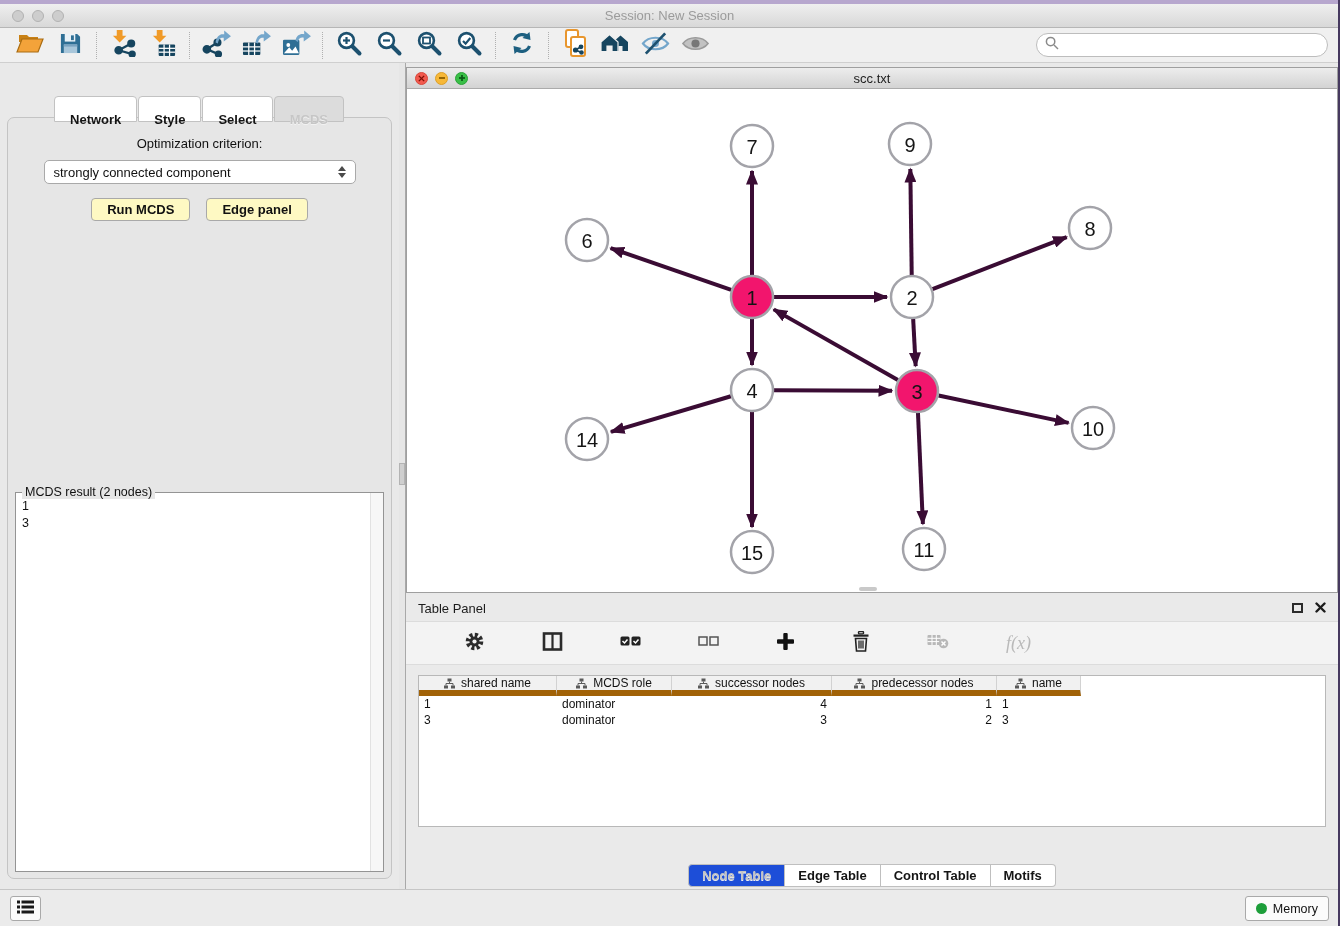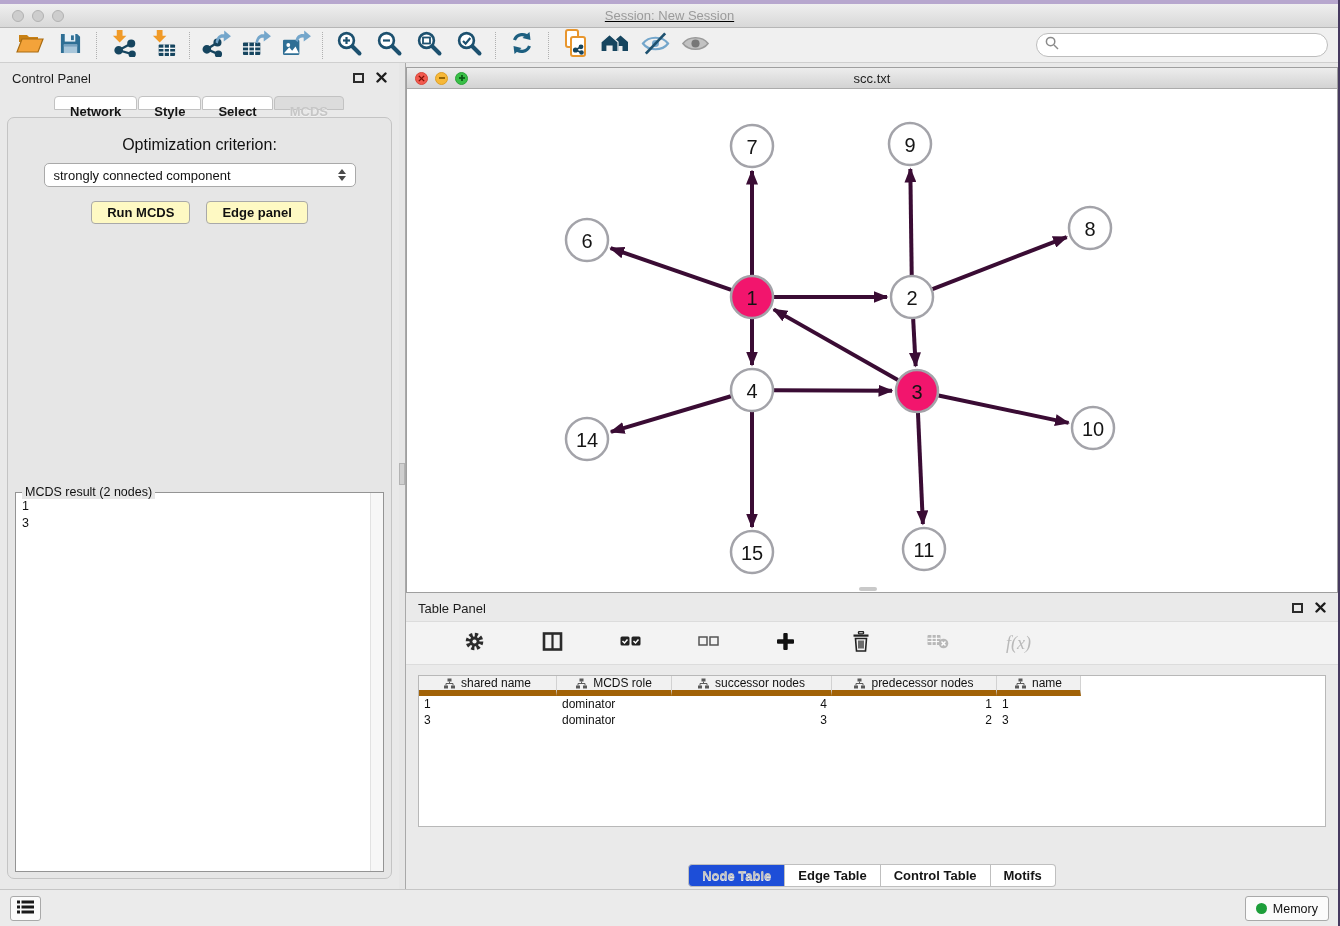--- a/index.html
+++ b/index.html
@@ -2,41 +2,41 @@
 <html><head>
 <meta charset="utf-8">
 <style>
 *{margin:0;padding:0;box-sizing:border-box;font-family:"Liberation Sans",sans-serif;}
 html,body{width:1340px;height:926px;overflow:hidden;}
 body{position:relative;background:#e9e9e9;}
 .desktop-top{position:absolute;top:0;left:0;width:100%;height:4px;background:#b7a7ce;z-index:60;}
 .desktop-right{position:absolute;top:0;right:0;width:2px;height:100%;background:#46395f;z-index:60;}
 
 
-.titlebar{position:absolute;top:4px;left:0;right:1px;height:24px;background:linear-gradient(#efefef,#d8d8d8);border-bottom:1px solid #b6b6b6;text-decoration:underline;}
+.titlebar{position:absolute;top:4px;left:0;right:1px;height:24px;background:linear-gradient(#efefef,#d8d8d8);border-bottom:1px solid #b6b6b6;}
 .traffic{position:absolute;left:12px;top:6px;display:flex;gap:8px;}
 .tl{width:12px;height:12px;border-radius:50%;background:#cdcdcd;border:1px solid #b2b2b2;}
 .win-title{text-align:center;line-height:23px;font-size:13px;color:#9b9b9b;}
 
 .toolbar{position:absolute;top:28px;left:0;right:2px;height:35px;background:#f0f0f0;border-bottom:1px solid #cfcfcf;display:flex;align-items:center;padding:0 10px;}
 .tb-btn{width:40px;height:31px;display:flex;align-items:center;justify-content:center;flex:0 0 auto;}
 .tb-sep{width:1px;height:27px;border-left:1px dotted #b0b0b0;margin:0 6px;flex:0 0 auto;}
 .search-wrap{margin-left:auto;width:292px;height:24px;background:#fff;border:1px solid #bdbdbd;border-radius:12px;display:flex;align-items:center;padding:0 8px;gap:5px;}
 .search-wrap input{border:none;outline:none;flex:1;font-size:13px;background:transparent;}
 
 
 .control-panel{position:absolute;left:0;top:63px;width:399px;bottom:37px;background:#e9e9e9;}
 .panel-header{height:30px;display:flex;align-items:center;padding:0 12px;font-size:13px;color:#1c1c1c;}
 .panel-header-icons{margin-left:auto;display:flex;gap:12px;align-items:center;}
 .float-icon{width:11px;height:10px;border:2px solid #2b2b2b;background:transparent;}
 .cp-tabs{position:absolute;top:33px;left:0;right:0;display:flex;justify-content:center;z-index:2;}
-.tab{height:14px;padding:4px 15px;background:#fff;border:1px solid #c2c2c2;font-size:13px;font-weight:700;line-height:21px;color:#141414;border-radius:4px 4px 0 0;margin-right:1px;}
+.tab{height:22px;padding:12px 15px;background:#fff;border:1px solid #c2c2c2;font-size:13px;font-weight:700;line-height:21px;color:#141414;border-radius:4px 4px 0 0;margin-right:1px;}
 .tab.active{background:#dcdcdc;color:#c6c6c6;text-shadow:0 1px 0 #f2f2f2;}
 .cp-body{position:absolute;top:54px;left:7px;right:7px;bottom:10px;background:#e6e6e6;border:1px solid #c4c4c4;border-radius:7px;}
-.opt-label{margin-top:18px;text-align:center;font-size:16px;color:#111;}
+.opt-label{margin-top:18px;text-align:center;font-size:13px;color:#111;}
 .criterion-select{margin:9px auto 0;width:312px;height:24px;background:#fff;border:1px solid #a9a9a9;border-radius:5px;display:flex;align-items:center;padding:0 9px;font-size:13px;color:#111;}
 .stepper{margin-left:auto;display:flex;flex-direction:column;gap:2px;align-items:center;}
 .stepper i{display:block;width:0;height:0;border-left:4px solid transparent;border-right:4px solid transparent;}
 .stepper .up{border-bottom:5px solid #4a4a4a;}
 .stepper .down{border-top:5px solid #4a4a4a;}
 .btn-row{margin-top:14px;display:flex;justify-content:center;gap:16px;}
 .btn{height:23px;padding:0 15px;background:#fef9c3;border:1px solid #a9a9a9;border-radius:4px;font-size:13px;font-weight:700;color:#111;line-height:21px;}
 .result-fieldset{position:absolute;left:7px;right:7px;top:374px;height:380px;border:1px solid #949494;background:#fff;}
 .result-legend{position:absolute;top:-8px;left:6px;background:#e6e6e6;padding:0 3px;font-size:12.5px;color:#111;}
 .result-area{position:absolute;inset:0;padding:5px 6px;font-size:12.5px;color:#111;line-height:17px;overflow:hidden;}
@@ -250,32 +250,20 @@
   <div class="search-wrap">
     <span><svg width="14" height="14" viewBox="0 0 14 14">
           <circle cx="5.6" cy="5.6" r="4.2" fill="none" stroke="#8a8a8a" stroke-width="1.5"></circle>
           <line x1="9" y1="9" x2="13" y2="13" stroke="#8a8a8a" stroke-width="1.5"></line>
         </svg></span>
     <input type="text" placeholder="" style="">
   </div>
 </div>
 
 <div class="control-panel">
-  <div class="panel-header">
-    <span>Control Panel</span>
-    <span class="panel-header-icons">
-      <span class="float-icon"></span>
-      <span><svg width="11" height="11" viewBox="0 0 11 11">
-            <g stroke="#1c1c1c" stroke-width="2.4" stroke-linecap="round">
-              <line x1="1.5" y1="1.5" x2="9.5" y2="9.5"></line>
-              <line x1="9.5" y1="1.5" x2="1.5" y2="9.5"></line>
-            </g>
-          </svg></span>
-    </span>
-  </div>
   <div class="cp-tabs" id="cp-tabs">
       <div class="tab">Network</div>
       <div class="tab">Style</div>
       <div class="tab">Select</div>
       <div class="tab active">MCDS</div>
     </div>
   <div class="cp-body">
     <div class="opt-label">Optimization criterion:</div>
     <div class="criterion-select">
       <span>strongly connected component</span>

